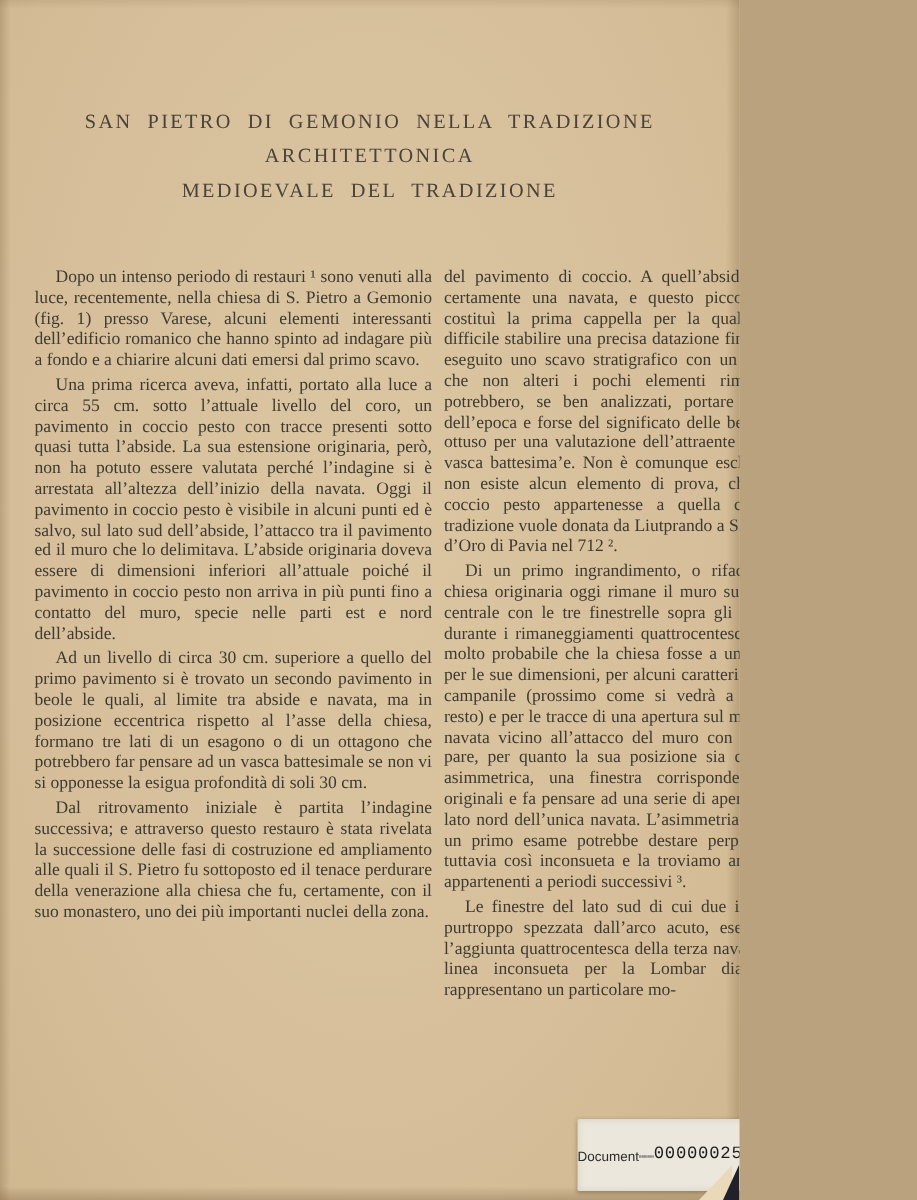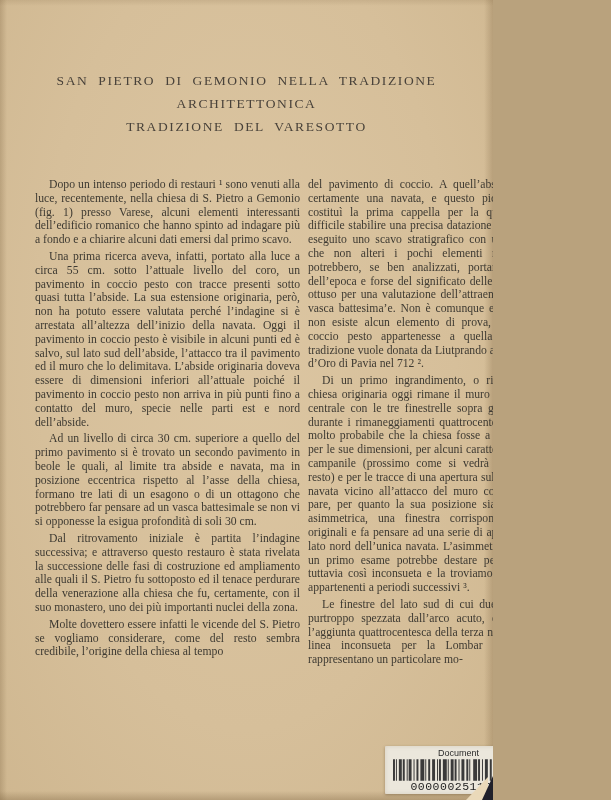--- a/index.html
+++ b/index.html
@@ -18,37 +18,37 @@
   .edge-top{position:absolute;left:0;right:0;top:0;height:6px;
     background:linear-gradient(180deg, rgba(120,95,60,.15), rgba(120,95,60,0));}
 
   .title-block{
     position:absolute;top:69px;left:0;right:0;text-align:center;
     color:#49423a;font-size:13.5px;line-height:23px;
     letter-spacing:1.6px;word-spacing:5px;font-weight:500;
   }
 
   .columns{
-    position:absolute;top:178px;left:35px;width:540px;
+    position:absolute;top:178px;left:23px;width:540px;
     display:flex;gap:8px;color:#3e3a32;
   }
   .col{width:265px;font-size:11.7px;line-height:13.8px;text-align:justify;}
   .col p{margin:0 0 3px 0;text-indent:14px;}
   .col.right p.no-indent{text-indent:0;font-family:Liberation Serif, serif;}
 
   .page-number{
     position:absolute;left:524px;top:726px;
     font-size:12.5px;color:#3e3a32;letter-spacing:.5px;
   }
 
   .sticker{
     position:absolute;left:385px;top:746px;width:147px;height:48px;
     background:#ebe7dc;border-radius:1px;
     box-shadow:0 1px 3px rgba(90,70,40,.45), inset 0 0 4px rgba(150,130,100,.25);
-    display:flex;flex-direction:column;align-items:center;justify-content:center;
+    display:flex;flex-direction:row;align-items:center;justify-content:center;
   }
   .sticker-label{
     font-family:"Liberation Sans", sans-serif;font-size:9px;color:#2b2b2b;
     line-height:10px;margin-top:1px;
   }
   .barcode{display:block;margin:1px 0 0 0;}
   .sticker-number{
     font-family:"Liberation Mono", monospace;font-size:11.5px;color:#1d1d1d;
     line-height:12px;letter-spacing:.5px;
   }
@@ -68,30 +68,29 @@
 
 <div class="scan">
 
   <div class="edge-top"></div>
   <div class="edge-left"></div>
   <div class="edge-right"></div>
   <div class="edge-bottom"></div>
 
   <div class="title-block">
     <div>SAN PIETRO DI GEMONIO NELLA TRADIZIONE ARCHITETTONICA</div>
-    <div>TRADIZIONE DEL VARESOTTO</div>
+    <div>MEDIOEVALE DEL TRADIZIONE</div>
   </div>
 
   <div class="columns">
     <div class="col left">
       <p>Dopo un intenso periodo di restauri ¹ sono venuti alla luce, recentemente, nella chiesa di S. Pietro a Gemonio (fig. 1) presso Varese, alcuni elementi interessanti dell’edificio romanico che hanno spinto ad indagare più a fondo e a chiarire alcuni dati emersi dal primo scavo.</p>
       <p>Una prima ricerca aveva, infatti, portato alla luce a circa 55 cm. sotto l’attuale livello del coro, un pavimento in coccio pesto con tracce presenti sotto quasi tutta l’abside. La sua estensione originaria, però, non ha potuto essere valutata perché l’indagine si è arrestata all’altezza dell’inizio della navata. Oggi il pavimento in coccio pesto è visibile in alcuni punti ed è salvo, sul lato sud dell’abside, l’attacco tra il pavimento ed il muro che lo delimitava. L’abside originaria doveva essere di dimensioni inferiori all’attuale poiché il pavimento in coccio pesto non arriva in più punti fino a contatto del muro, specie nelle parti est e nord dell’abside.</p>
       <p>Ad un livello di circa 30 cm. superiore a quello del primo pavimento si è trovato un secondo pavimento in beole le quali, al limite tra abside e navata, ma in posizione eccentrica rispetto al l’asse della chiesa, formano tre lati di un esagono o di un ottagono che potrebbero far pensare ad un vasca battesimale se non vi si opponesse la esigua profondità di soli 30 cm.</p>
       <p>Dal ritrovamento iniziale è partita l’indagine successiva; e attraverso questo restauro è stata rivelata la successione delle fasi di costruzione ed ampliamento alle quali il S. Pietro fu sottoposto ed il tenace perdurare della venerazione alla chiesa che fu, certamente, con il suo monastero, uno dei più importanti nuclei della zona.</p>
-      <p>Molte dovettero essere infatti le vicende del S. Pietro se vogliamo considerare, come del resto sembra credibile, l’origine della chiesa al tempo</p>
     </div>
     <div class="col right">
       <p class="no-indent">del pavimento di coccio. A quell’abside apparteneva certamente una navata, e questo piccolo complesso costituì la prima cappella per la quale sarà molto difficile stabilire una precisa datazione finché non verrà eseguito uno scavo stratigrafico con un procedimento che non alteri i pochi elementi rimasti, i quali potrebbero, se ben analizzati, portare alla scoperta dell’epoca e forse del significato delle beole ad angolo ottuso per una valutazione dell’attraente ipotesi di una vasca battesima’e. Non è comunque escluso, anche se non esiste alcun elemento di prova, che l’abside in coccio pesto appartenesse a quella chiesa che la tradizione vuole donata da Liutprando a S. Pietro in Ciel d’Oro di Pavia nel 712 ².</p>
       <p>Di un primo ingrandimento, o rifacimento, della chiesa originaria oggi rimane il muro sud della navata centrale con le tre finestrelle sopra gli archi praticati durante i rimaneggiamenti quattrocenteschi (fig. 2). E’ molto probabile che la chiesa fosse a una sola navata, per le sue dimensioni, per alcuni caratteri costruttivi del campanile (prossimo come si vedrà a questo primo resto) e per le tracce di una apertura sul muro nord della navata vicino all’attacco del muro con l’abside. Essa pare, per quanto la sua posizione sia completamente asimmetrica, una finestra corrispondente a quelle originali e fa pensare ad una serie di aperture anche sul lato nord dell’unica navata. L’asimmetria accentuata ad un primo esame potrebbe destare perplessità; non è tuttavia così inconsueta e la troviamo anche in chiese appartenenti a periodi successivi ³.</p>
       <p>Le finestre del lato sud di cui due integre ed una purtroppo spezzata dall’arco acuto, eseguito durante l’aggiunta quattrocentesca della terza navata, hanno una linea inconsueta per la Lombar dia (fig. 2) e rappresentano un particolare mo-</p>
     </div>
   </div>
 
   <div class="page-number">21</div>
 

